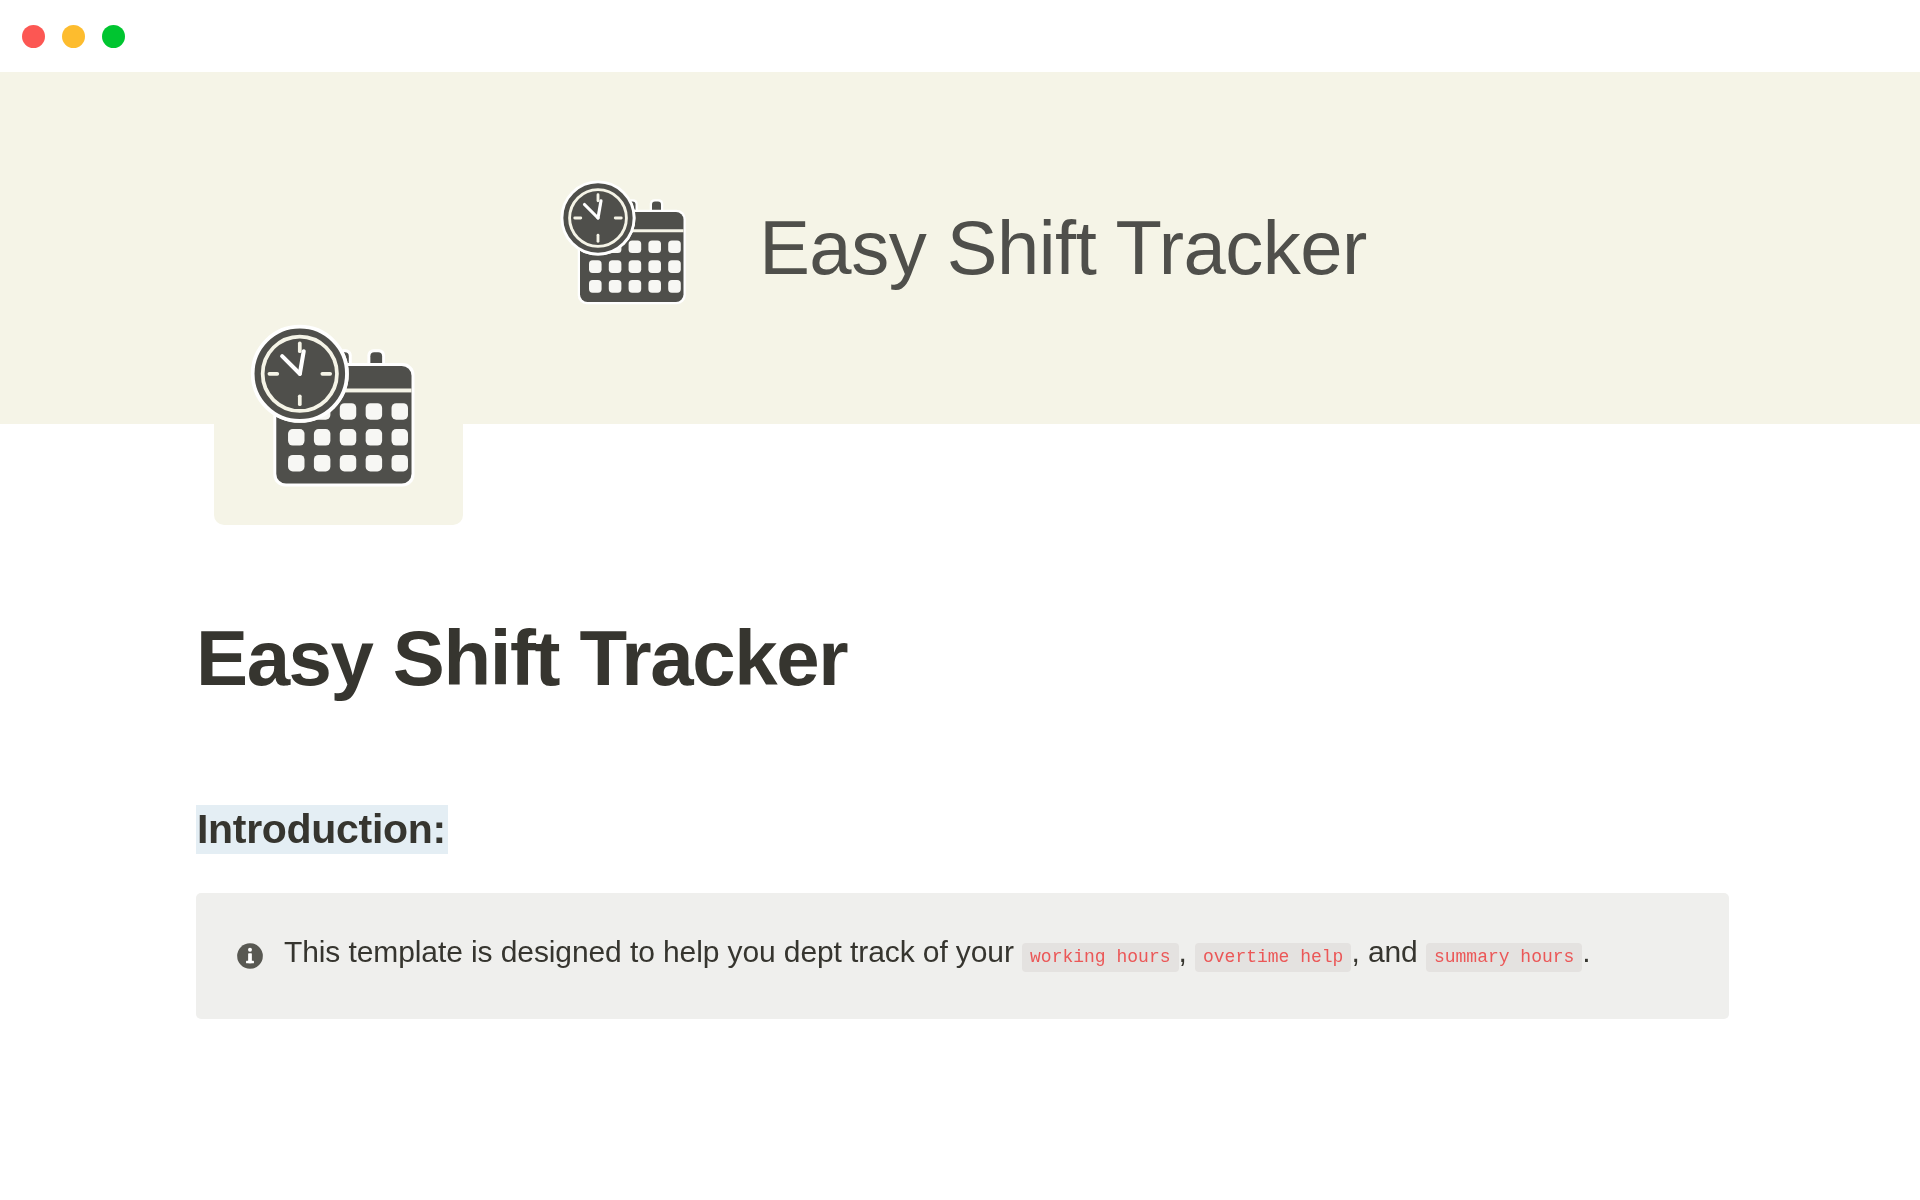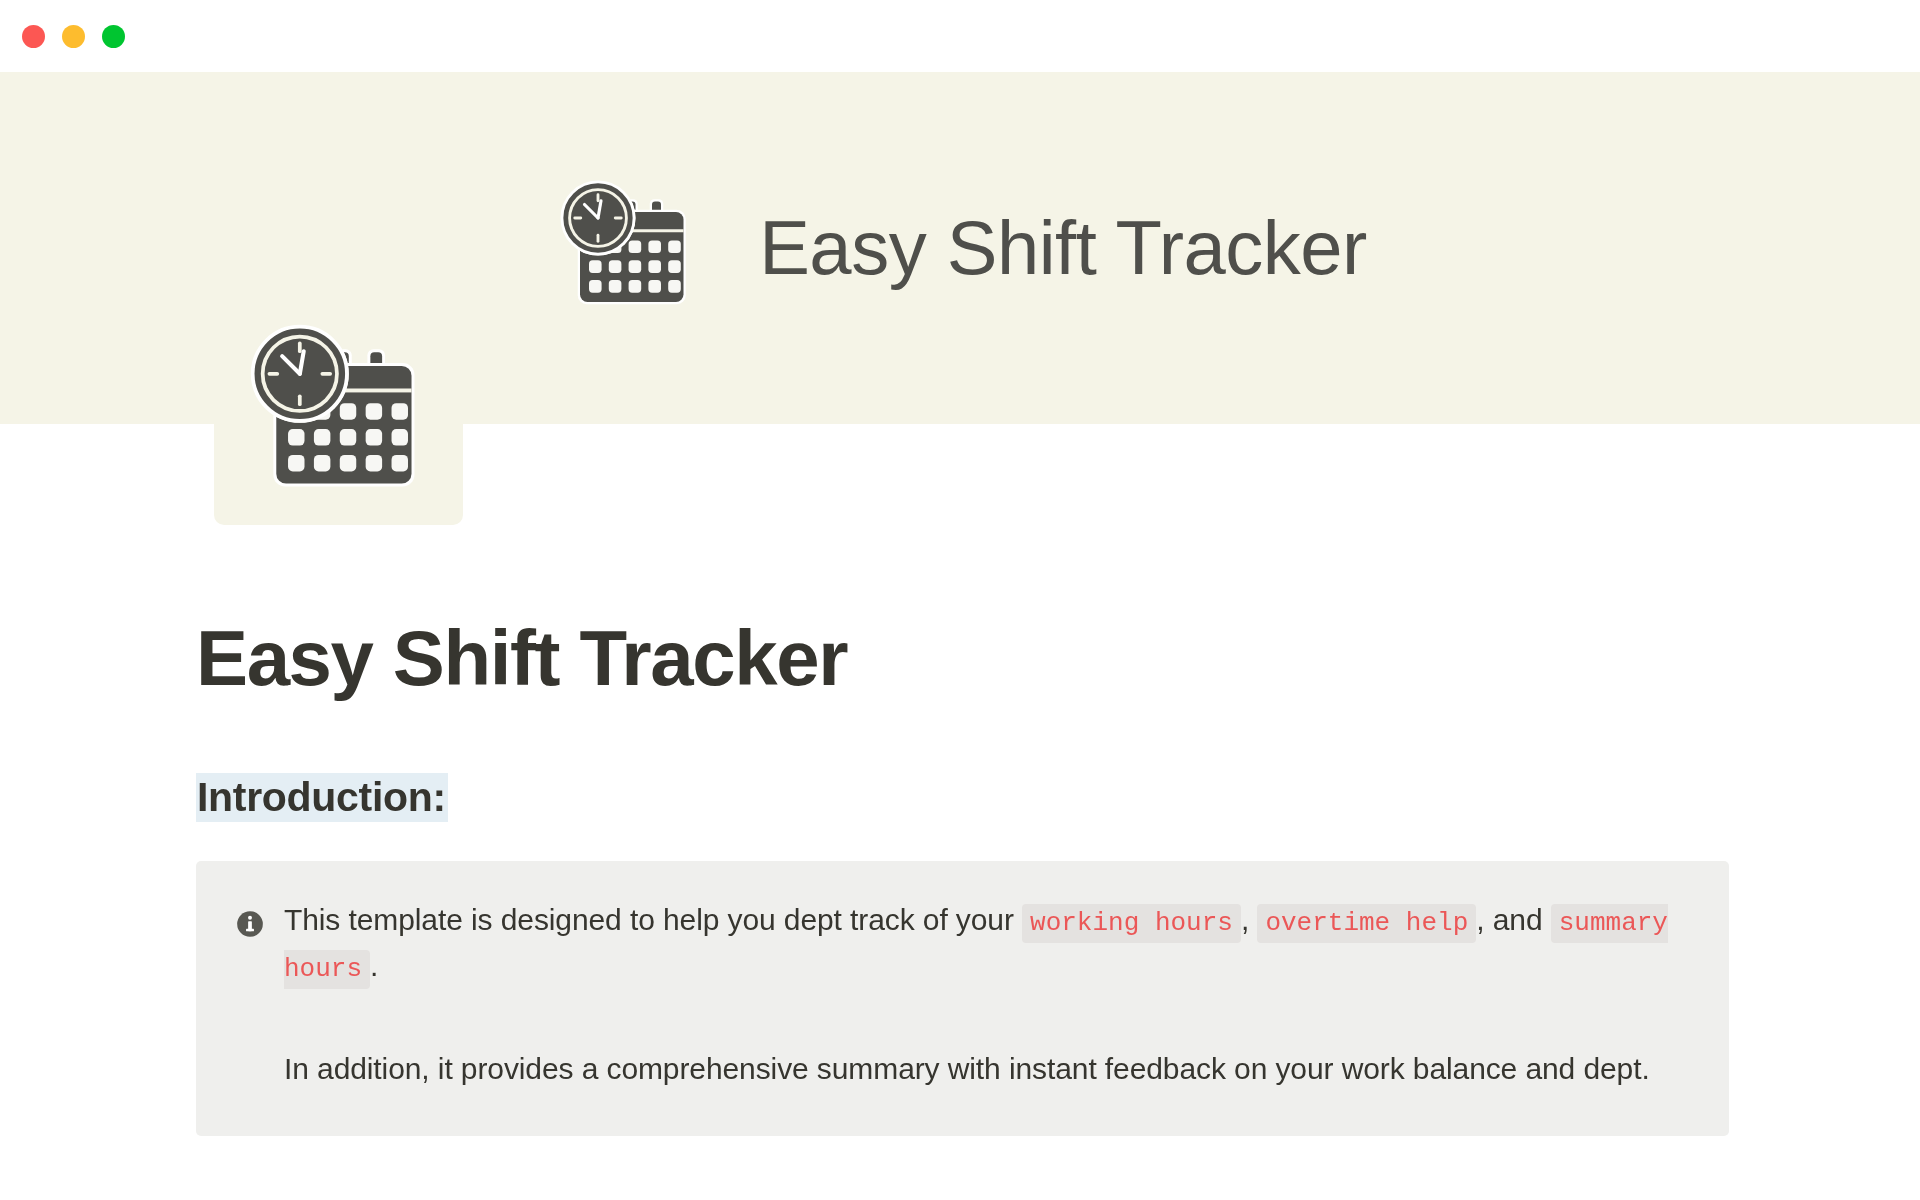--- a/index.html
+++ b/index.html
@@ -87,21 +87,21 @@
   .page-title {
     font-size: 78px;
     font-weight: bold;
     color: #36352f;
     letter-spacing: -1.4px;
     line-height: 1.08;
     margin-top: 56px;
     font-stretch: condensed;
   }
 
-  .section-heading-wrap { margin-top: 68px; }
+  .section-heading-wrap { margin-top: 100px; }
   .section-heading {
     display: inline;
     font-size: 41px;
     font-weight: bold;
     color: #36352f;
     background: #e4eef4;
     line-height: 1.45;
     letter-spacing: -0.3px;
     padding: 1px 2px 2px 1px;
   }
@@ -127,21 +127,21 @@
   .callout-p {
     font-size: 30px;
     line-height: 1.55;
     color: #36352f;
     letter-spacing: -0.1px;
   }
   .callout-p + .callout-p { margin-top: 56px; }
 
   code.inline-code {
     font-family: "Liberation Mono", "DejaVu Sans Mono", monospace;
-    font-size: 26px;
+    font-size: 18px;
     color: #eb5757;
     background: #e4e2e0;
     border-radius: 4px;
     padding: 4px 8px 5px 8px;
     letter-spacing: 0;
   }
 </style>
 </head>
 <body>
 
@@ -290,16 +290,15 @@
       </svg>
     </span>
 
     <div class="callout-body">
       <p class="callout-p">
         <span>This template is designed to help you dept track of your</span>
         <code class="inline-code">working hours</code><span>,</span>
         <code class="inline-code">overtime help</code><span>, and</span>
         <code class="inline-code">summary hours</code><span>.</span>
       </p>
-      <p class="callout-p">In addition, it provides a comprehensive summary with instant feedback on your work balance and dept.</p>
     </div>
   </div>
 </div>
 
 </body></html>

